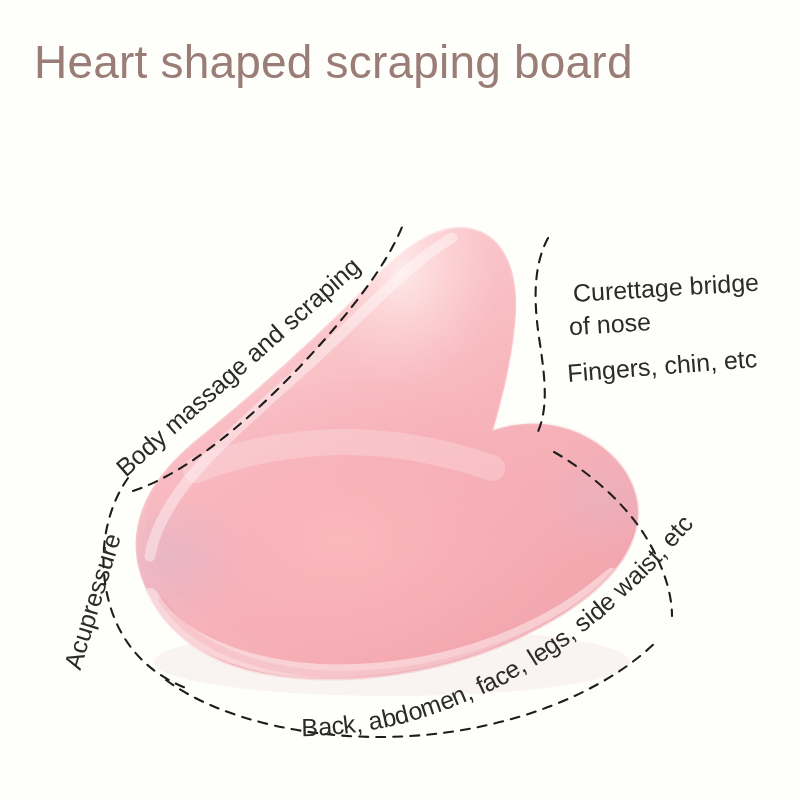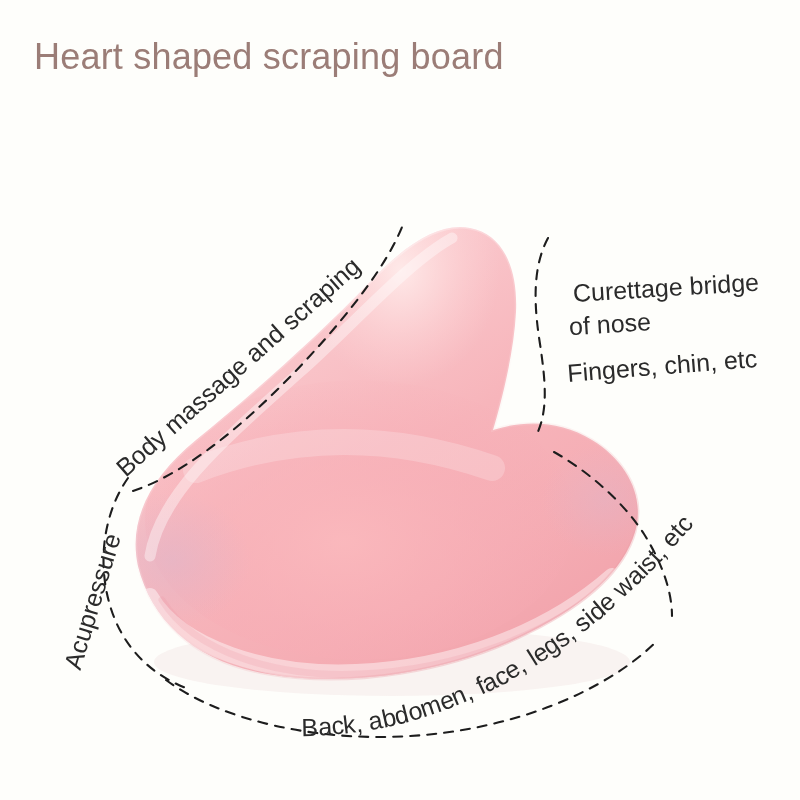--- a/index.html
+++ b/index.html
@@ -22,21 +22,21 @@
     height: 800px;
   }
 
   
   #product-title {
     position: absolute;
     left: 34px;
     top: 36px;
     width: 730px;
     font-family: "Liberation Sans", sans-serif;
-    font-size: 36px;
+    font-size: 46px;
     font-weight: 400;
     letter-spacing: 0.2px;
     color: #9b7d77;
     white-space: nowrap;
     line-height: 1.15;
   }
 
   
   #stone-stage {
     position: absolute;

